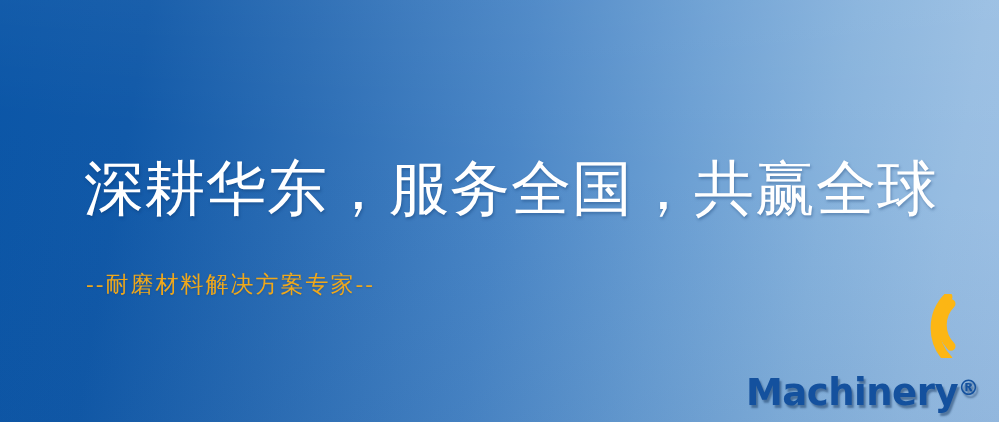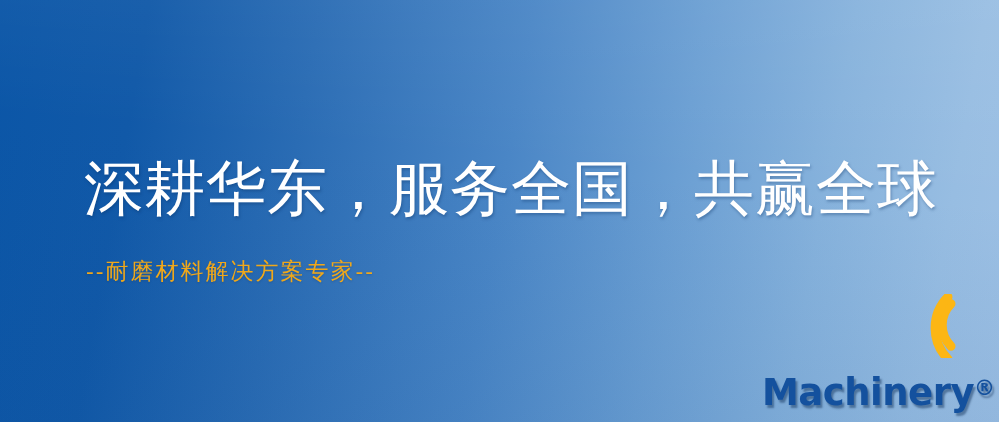--- a/index.html
+++ b/index.html
@@ -40,21 +40,21 @@
     line-height: 70px;
     letter-spacing: 1px;
     color: #ffffff;
     white-space: nowrap;
     text-shadow: 1px 2px 3px rgba(10,50,100,0.35);
   }
 
   #subtitle {
     position: absolute;
     left: 86px;
-    top: 256px;
+    top: 269px;
     font-family: "DejaVu Serif", "Liberation Serif", serif;
     font-size: 23px;
     line-height: 30px;
     letter-spacing: 2px;
     color: #f0a81a;
     white-space: nowrap;
     text-shadow: 0 1px 2px rgba(20,60,110,0.30);
   }
 
   
@@ -83,21 +83,21 @@
   }
   #logo-arcs {
     position: absolute;
     left: 176px;
     top: -2px;
     width: 72px;
     height: 64px;
   }
   #logo-sub {
     position: absolute;
-    left: 18px;
+    left: 2px;
     top: 72px;
     font-family: "DejaVu Sans", "Liberation Sans", sans-serif;
     font-size: 37px;
     font-weight: bold;
     letter-spacing: -0.5px;
     color: #14519e;
     text-shadow: 2px 3px 2px rgba(8,40,80,0.45);
     white-space: nowrap;
     line-height: 40px;
   }

